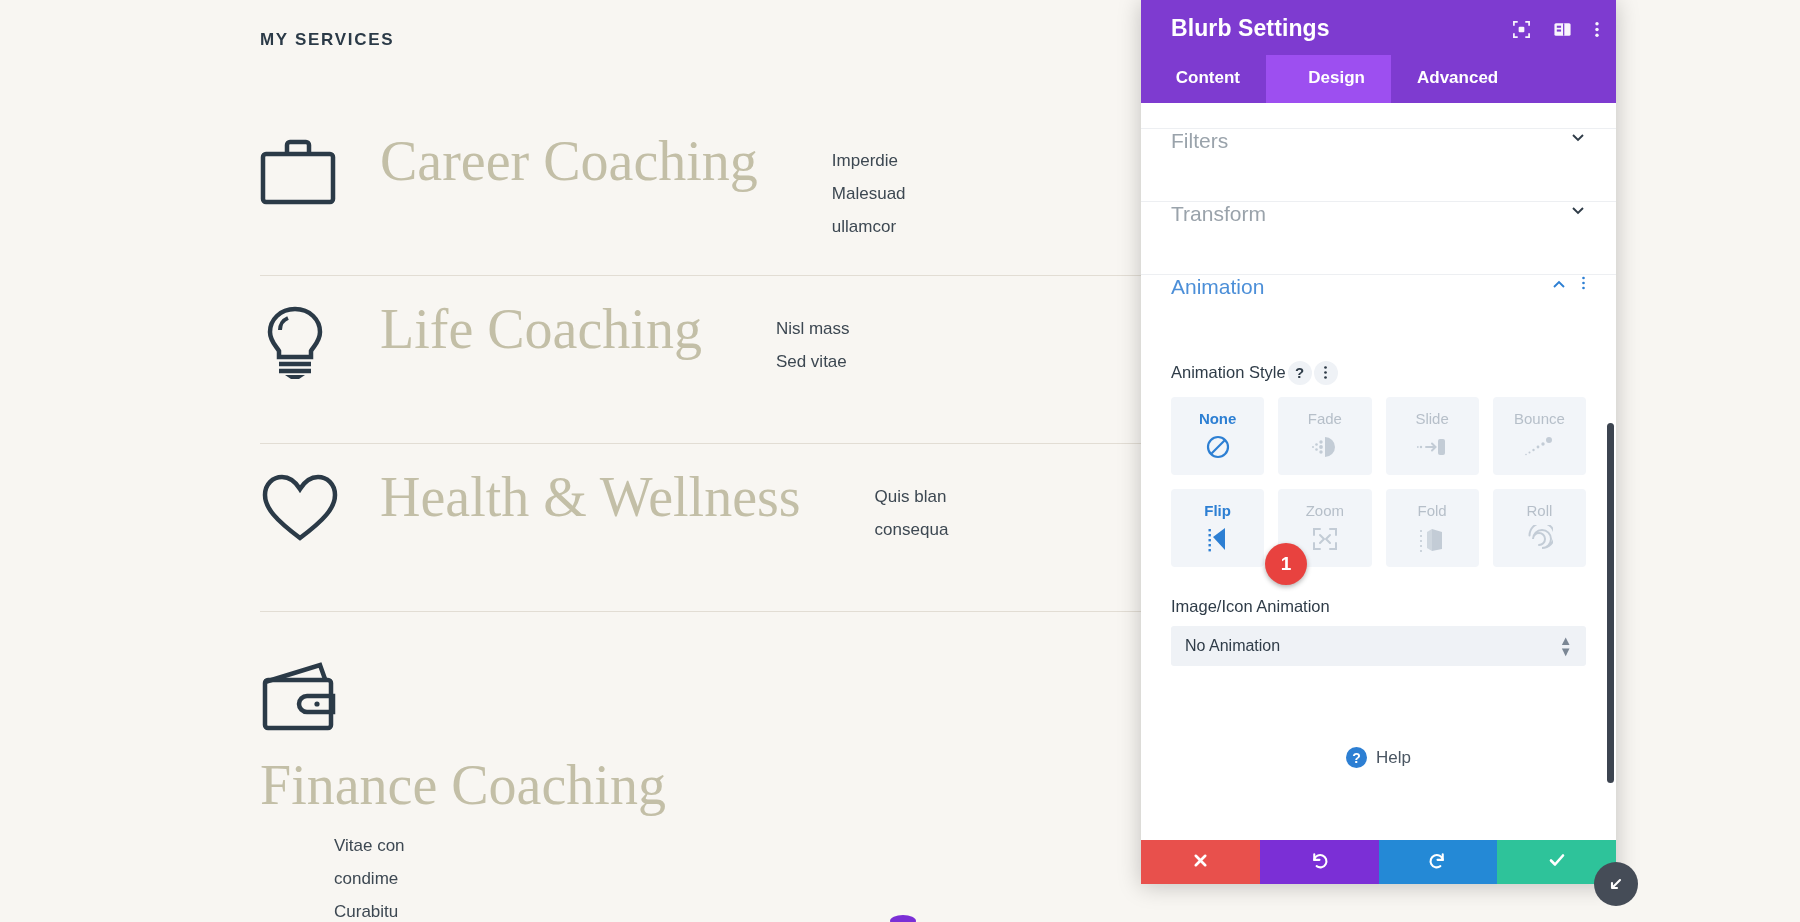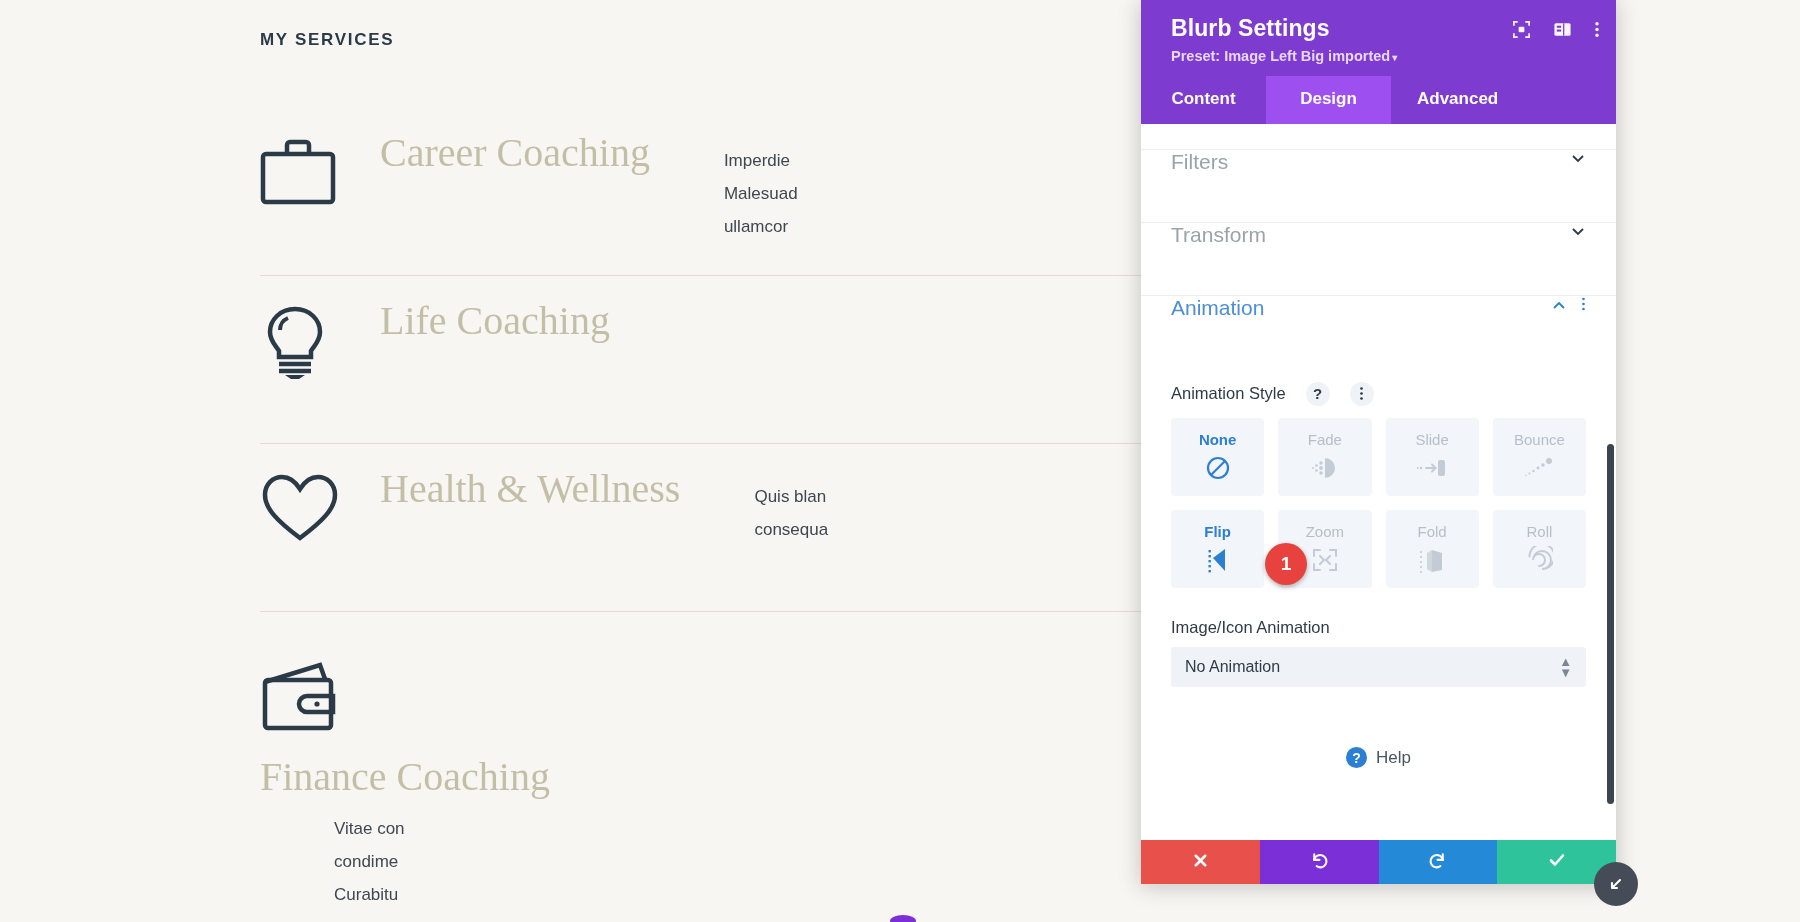--- a/index.html
+++ b/index.html
@@ -47,21 +47,21 @@
     padding-top: 6px;
     display: flex;
     align-items: center;
     justify-content: flex-start;
   }
   .service-icon svg { display: block; }
 
   .service-title {
     flex: 0 0 auto;
     font-family: "Liberation Serif", "DejaVu Serif", serif;
-    font-size: 40px;
+    font-size: 56px;
     line-height: 1.05;
     color: #c3bfa7;
     font-weight: 400;
     white-space: nowrap;
     padding-top: 2px;
   }
 
   .service-body {
     flex: 1 1 auto;
     padding-left: 74px;
@@ -127,21 +127,21 @@
     display: flex;
     background: #7e3bd0;
     flex: 0 0 auto;
   }
   .tab {
     flex: 0 0 auto;
     padding: 13px 26px 15px 26px;
     color: #fff;
     font-size: 17px;
     font-weight: 700;
-    text-align: center;
+    text-align: right;
     cursor: pointer;
     background: #7e3bd0;
     min-width: 125px;
   }
   .tab.active { background: #9d4ff0; }
 
   
   #modal-body {
     flex: 1 1 auto;
     position: relative;
@@ -174,21 +174,21 @@
     overflow: hidden;
     border-bottom: 1px solid #edeff2;
     padding: 0 30px;
     position: relative;
   }
 
   
   #animation-body { padding: 0 30px 26px 30px; }
 
   .field-label-row {
-    display: flex; align-items: center; gap: 20px;
+    display: flex; align-items: center; gap: 2px;
     margin: 14px 0 12px 0;
   }
   .field-label {
     font-size: 16.5px;
     color: #2f3c48;
     font-weight: 400;
   }
   .round-btn {
     width: 24px; height: 24px; border-radius: 50%;
     background: #eff2f6;
@@ -329,20 +329,24 @@
     <div class="service-row">
       <div class="service-icon">
         <svg width="70" height="76" viewBox="0 0 70 76" fill="none" stroke="#2b3a47" stroke-width="4.5">
           <path d="M35 5 C20 5 10 16 10 28 c0 9 6 14 9 19 v6 h32 v-6 c3-5 9-10 9-19 C60 16 50 5 35 5 Z"></path>
           <path d="M19 60 h32 M19 67 h32"></path>
           <path d="M25 71 h20 l-6 4 h-8 z" fill="#2b3a47" stroke="none"></path>
           <path d="M28 14 c-5 2-8 7-8 12" stroke-width="4"></path>
         </svg>
       </div>
       <div class="service-title">Life Coaching</div>
+      <div class="service-body">
+        <div>Nisl mass</div>
+        <div>Sed vitae</div>
+      </div>
     </div>
 
     <div class="service-row">
       <div class="service-icon">
         <svg width="80" height="72" viewBox="0 0 80 72" fill="none" stroke="#2b3a47" stroke-width="4.5">
           <path d="M40 66 C16 48 5 36 5 23 C5 12 13 5 22 5 c7 0 13 4 18 12 C45 9 51 5 58 5 c9 0 17 7 17 18 0 13-11 25-35 43 Z"></path>
         </svg>
       </div>
       <div class="service-title">Health &amp; Wellness</div>
       <div class="service-body">
@@ -370,23 +374,20 @@
 
   </div>
 
   <div id="page-accent"></div>
 </div>
 
 <div id="settings-modal">
 
   <div id="modal-header">
     <div id="modal-title">Blurb Settings</div>
-    <div id="modal-preset">
-      <span>Preset: Image Left Big imported</span><span class="caret">▾</span>
-    </div>
 
     <div id="header-icons">
       <span class="hdr-icon">
         <svg width="19" height="19" viewBox="0 0 20 20" fill="none" stroke="#fff" stroke-width="1.8">
           <path d="M2 6 V2 h4 M14 2 h4 v4 M18 14 v4 h-4 M6 18 H2 v-4"></path>
           <rect x="7" y="7" width="6" height="6" rx="1.2" fill="#fff" stroke="none"></rect>
         </svg>
       </span>
       <span class="hdr-icon">
         <svg width="19" height="19" viewBox="0 0 20 20">

